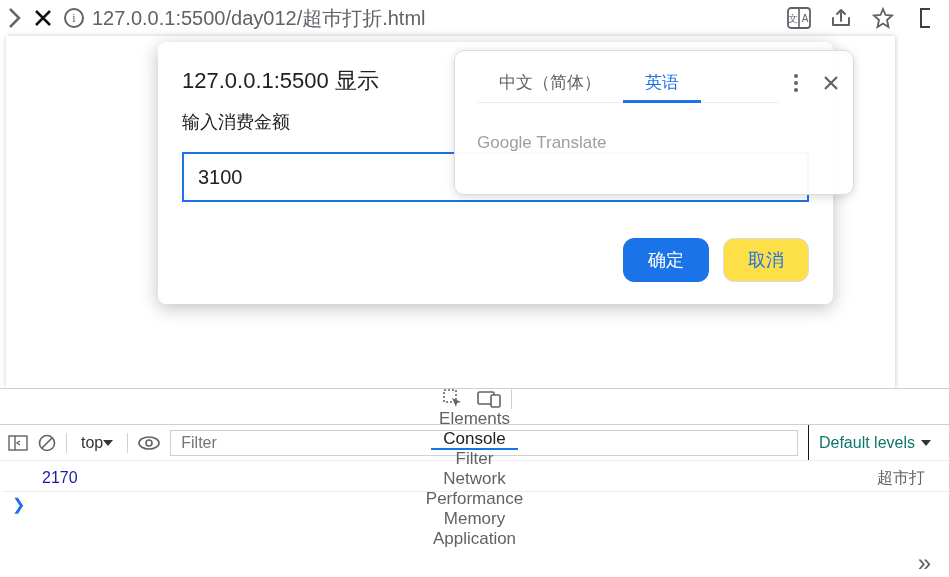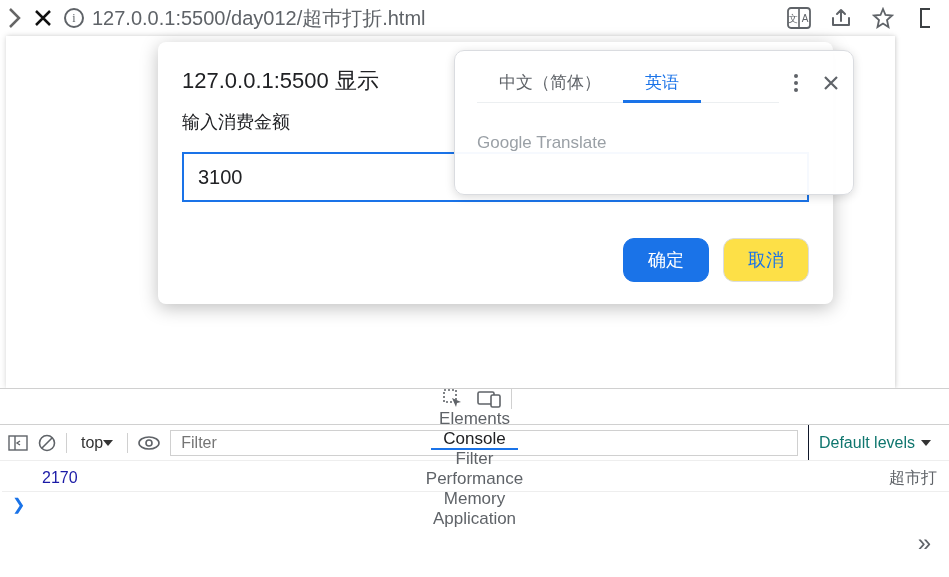--- a/index.html
+++ b/index.html
@@ -50,21 +50,21 @@
     .dt-toolbar { height: 36px; display: flex; align-items: center; border-bottom: 1px solid #eee; padding: 0 8px; gap: 10px; }
     .dt-toolbar .tb-btn { color: #5f6368; display: flex; align-items: center; justify-content: center; }
     .dt-toolbar .sep { width: 1px; height: 20px; background: #d0d0d0; }
     .ctx-select { display: flex; align-items: center; color: #333; font-size: 16px; padding: 0 4px; }
     .filter-input { flex: 1; height: 26px; border: 1px solid #d0d0d0; padding: 0 10px; font-size: 16px; color: #5f6368; outline: none; }
     .levels { display: flex; align-items: center; gap: 6px; color: #0f766e; font-size: 16px; padding: 0 10px; border-left: 1px solid #0f172a; height: 100%; }
 
     .dt-body { padding: 4px 0 0 2px; font-family: Consolas, Menlo, monospace; font-size: 16px; }
     .log-row { display: flex; align-items: center; height: 26px; }
     .log-val { color: #1a1aa6; margin-left: 40px; }
-    .log-src { margin-left: auto; color: #5f6368; padding-right: 12px; }
+    .log-src { margin-left: auto; color: #5f6368; padding-right: 24px; }
     .cursor-row { display: flex; align-items: center; height: 26px; border-top: 1px solid #eee; }
     .cursor-row .chev { color: #1a73e8; margin-left: 10px; font-size: 16px; }
 
     svg { display: block; }
   </style>
 </head>
 <body>
 
 <div class="browser-bar">
   <span class="go-icon">
@@ -156,20 +156,21 @@
       <span>
         <svg width="24" height="18" viewBox="0 0 24 18">
             <rect x="1" y="2" width="16" height="12" rx="1.5" fill="none" stroke="#5f6368" stroke-width="1.6"></rect>
             <rect x="14" y="5" width="9" height="12" rx="1.5" fill="#fff" stroke="#5f6368" stroke-width="1.6"></rect>
           </svg>
       </span>
     </div>
     <div class="dt-tab">Elements</div>
     <div class="dt-tab active">Console</div>
     <div class="dt-tab">Filter</div>
+    <div class="dt-tab">Network</div>
     <div class="dt-tab">Performance</div>
     <div class="dt-tab">Memory</div>
     <div class="dt-tab">Application</div>
     <div class="dt-more">»</div>
   </div>
 
   <div class="dt-toolbar">
     <span class="tb-btn">
       <svg width="20" height="16" viewBox="0 0 20 16">
           <rect x="1" y="1" width="18" height="14" fill="none" stroke="#5f6368" stroke-width="1.4"></rect>

